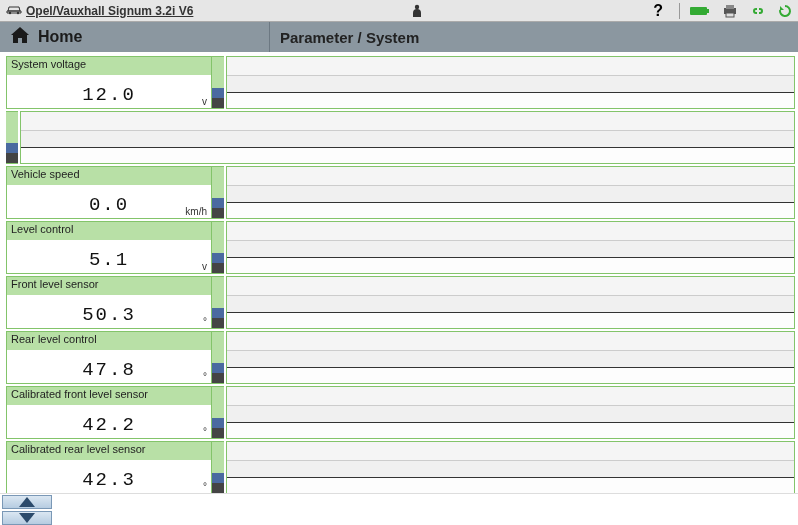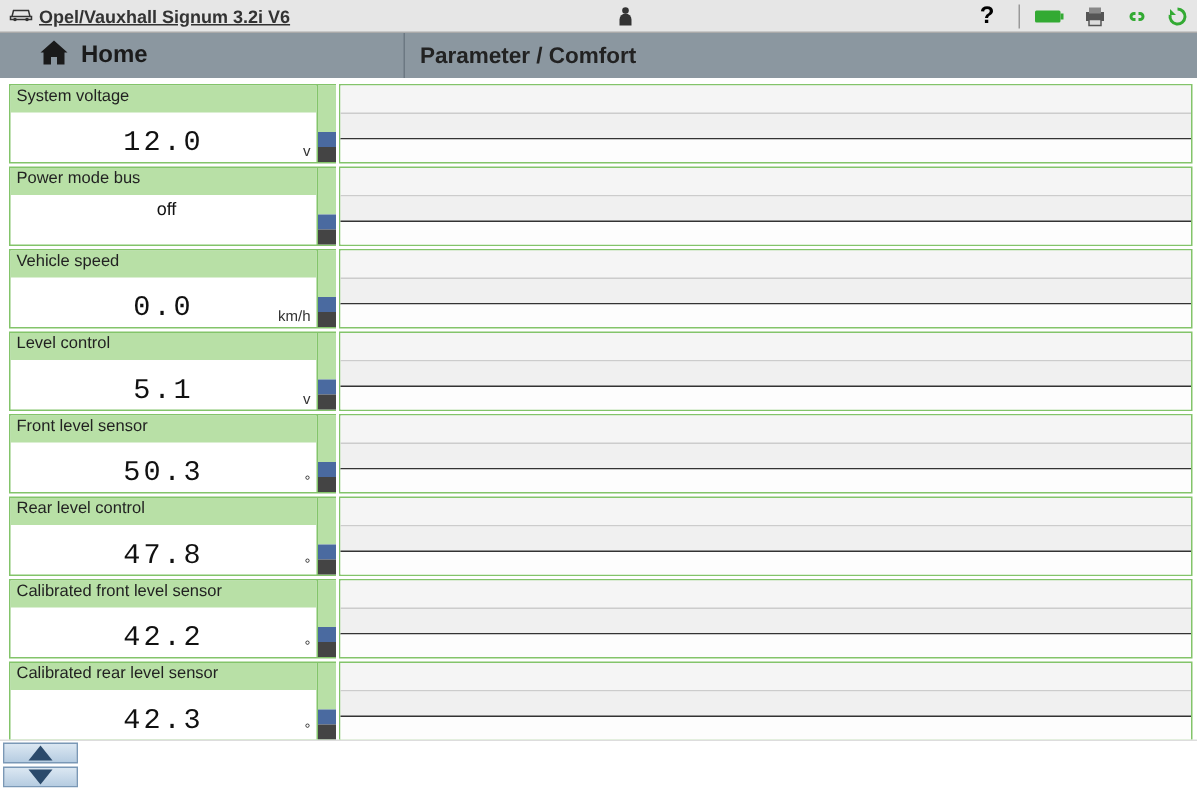--- a/index.html
+++ b/index.html
@@ -7,21 +7,21 @@
   
   .titlebar { display: flex; align-items: center; height: 22px; background: #e6e6e6; border-bottom: 1px solid #aaa; font-size: 12px; }
   .titlebar .car { margin: 0 4px 0 6px; }
   .titlebar .title { flex: 0 0 auto; font-weight: bold; color: #333; text-decoration: underline; }
   .titlebar .spacer { flex: 1; }
   .titlebar .icon { margin: 0 6px; display: inline-flex; align-items: center; color: #333; }
   .titlebar .q { font-weight: bold; font-size: 16px; margin: 0 12px; }
   .titlebar .divider { width: 1px; height: 16px; background: #999; margin: 0 4px; }
   
   .header { display: flex; height: 30px; background: #8b97a0; color: #1b1b1b; }
-  .header .home { display: flex; align-items: center; gap: 8px; width: 270px; font-size: 16px; font-weight: bold; padding-left: 26px; border-right: 1px solid #6c7882; }
+  .header .home { display: flex; align-items: center; gap: 8px; width: 270px; font-size: 16px; font-weight: bold; padding-left: 10px; border-right: 1px solid #6c7882; }
   .header .section { display: flex; align-items: center; flex: 1; font-size: 15px; font-weight: bold; padding-left: 10px; color: #222; }
   
   .body { height: calc(525px - 22px - 30px - 32px); overflow: hidden; padding: 4px 3px 0 6px; }
   .row { display: flex; height: 53px; margin-bottom: 2px; }
   .pbox { width: 206px; border: 1px solid #83c46a; background: #fff; display: flex; flex-direction: column; }
   .pbox .label { background: #b8e0a6; height: 18px; font-size: 11px; color: #222; padding: 1px 4px; white-space: nowrap; overflow: hidden; }
   .pbox .val { flex: 1; display: flex; align-items: flex-end; justify-content: center; position: relative; }
   .pbox .valtext { font-family: "Courier New", monospace; font-size: 19px; letter-spacing: 2px; color: #111; padding-bottom: 2px; }
   .pbox .valtext.small { font-size: 12px; letter-spacing: 0; padding: 2px 0 0 4px; align-self: flex-start; font-family: Arial, sans-serif; }
   .pbox .unit { position: absolute; right: 4px; bottom: 1px; font-size: 10px; color: #333; }
@@ -91,21 +91,21 @@
 
 <div class="header">
   <div class="home">
     <span>
       <svg width="20" height="18" viewBox="0 0 20 18">
           <path d="M10 1 L19 9 h-2 v8 h-5 v-5 h-4 v5 h-5 v-8 h-2 Z" fill="#1a1a1a"></path>
         </svg>
     </span>
     <span>Home</span>
   </div>
-  <div class="section">Parameter / Comfort</div>
+  <div class="section">Parameter / System</div>
 </div>
 
 <div class="body" id="rows">
     <div class="row">
       <div class="pbox">
         <div class="label">System voltage</div>
         <div class="val">
           <span class="valtext">12.0</span>
           <span class="unit">v</span>
         </div>
@@ -115,26 +115,20 @@
         <div class="b"></div>
         <div class="d"></div>
       </div>
       <div class="chart">
         <div class="sec top"></div>
         <div class="sec"></div>
         <div class="sec last"></div>
       </div>
     </div>
     <div class="row">
-      <div class="pbox">
-        <div class="label">Power mode bus</div>
-        <div class="val">
-          <span class="valtext small">off</span>
-        </div>
-      </div>
       <div class="strip">
         <div class="g"></div>
         <div class="b"></div>
         <div class="d"></div>
       </div>
       <div class="chart">
         <div class="sec top"></div>
         <div class="sec"></div>
         <div class="sec last"></div>
       </div>

